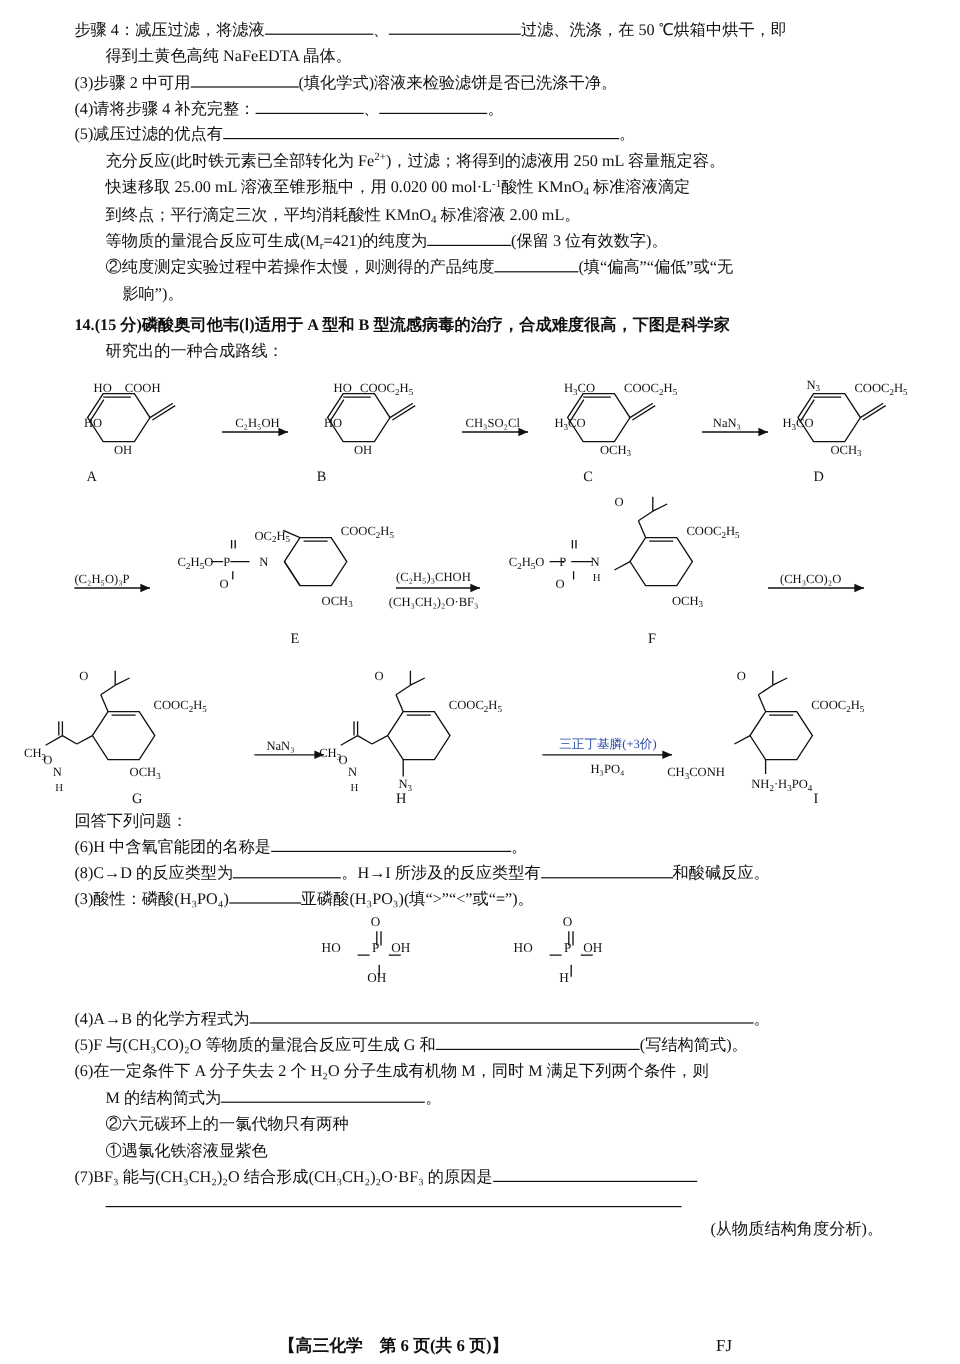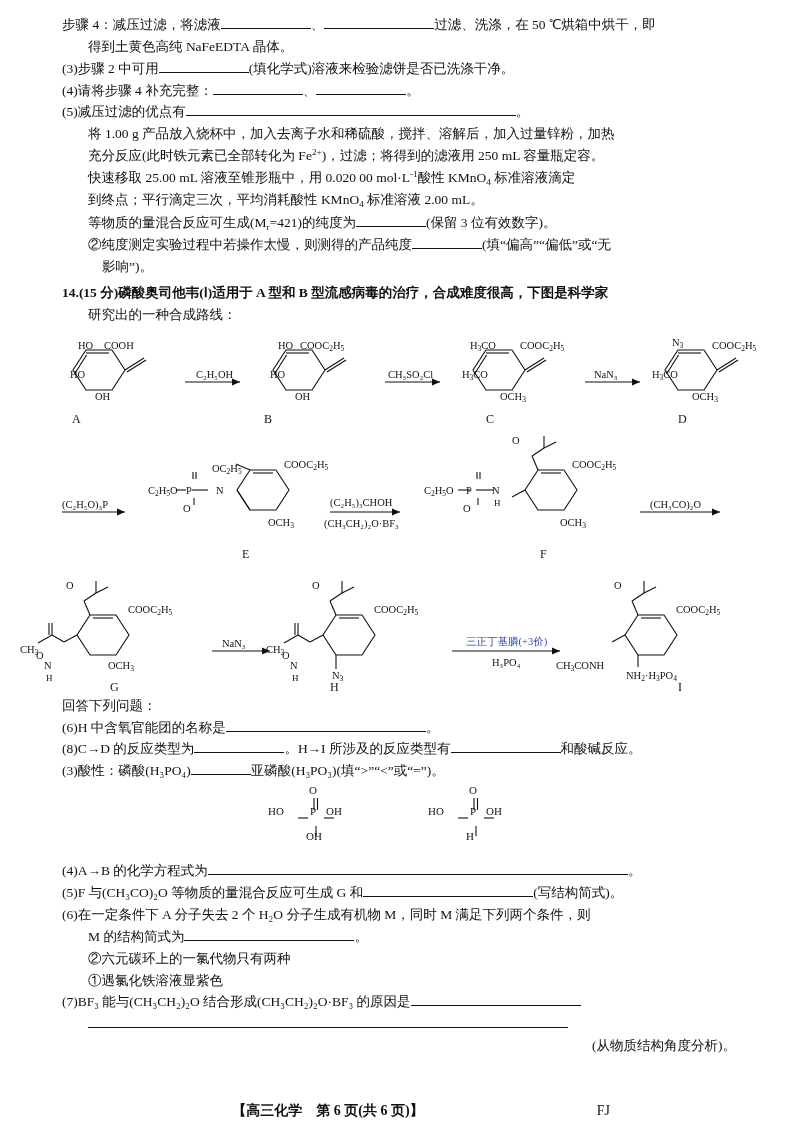--- a/index.html
+++ b/index.html
@@ -22,21 +22,21 @@
   .b60{width:60px}.b70{width:70px}.b90{width:90px}.b110{width:110px}.b170{width:170px}.b200{width:200px}.b330{width:330px}
   .b420{width:420px}.b480{width:480px}
   sub{font-size:.68em;vertical-align:-0.28em;}
   sup{font-size:.68em;vertical-align:0.5em;}
   .q-head{font-weight:bold;}
   .sub-indent{padding-left:26px;}
   .sub-indent2{padding-left:40px;}
   svg{display:block;}
   .scheme{margin:4px 0 0 0;}
   .footer{
-    position:absolute;left:0;bottom:14px;width:656px;text-align:center;
+    position:absolute;left:0;bottom:2px;width:656px;text-align:center;
     font-weight:bold;font-size:14px;
   }
   .footer .fj{position:absolute;right:46px;bottom:0;font-weight:normal;}
 </style>
 </head>
 <body>
 
 <div class="page">
   <div class="content">
 
@@ -53,21 +53,20 @@
 
     <div class="line">
       <span>(4)请将步骤 4 补充完整：</span><span class="blank b90"></span><span>、</span><span class="blank b90"></span>。
     </div>
 
     <div class="line">
       <span>(5)减压过滤的优点有</span><span class="blank b330"></span>。
     </div>
 
 
-    <div class="line sub-indent"><span>将 1.00 g 产品放入烧杯中，加入去离子水和稀硫酸，搅拌、溶解后，加入过量锌粉，加热</span></div>
     <div class="line sub-indent"><span>充分反应(此时铁元素已全部转化为 Fe</span><sup>2+</sup><span>)，过滤；将得到的滤液用 250 mL 容量瓶定容。</span></div>
     <div class="line sub-indent"><span>快速移取 25.00 mL 溶液至锥形瓶中，用 0.020 00 mol·L</span><sup>-1</sup><span>酸性 KMnO</span><sub>4</sub><span> 标准溶液滴定</span></div>
     <div class="line sub-indent"><span>到终点；平行滴定三次，平均消耗酸性 KMnO</span><sub>4</sub><span> 标准溶液 2.00 mL。</span></div>
     <div class="line sub-indent"><span>等物质的量混合反应可生成(M</span><sub>r</sub><span>=421)的纯度为</span><span class="blank b70"></span><span>(保留 3 位有效数字)。</span></div>
     <div class="line sub-indent"><span>②纯度测定实验过程中若操作太慢，则测得的产品纯度</span><span class="blank b70"></span><span>(填“偏高”“偏低”或“无</span></div>
     <div class="line sub-indent2"><span>影响”)。</span></div>
 
     <div class="line q-head" style="margin-top:4px"><span>14.(15 分)磷酸奥司他韦(Ⅰ)适用于 A 型和 B 型流感病毒的治疗，合成难度很高，下图是科学家</span></div>
     <div class="line sub-indent"><span>研究出的一种合成路线：</span></div>
   </div>

